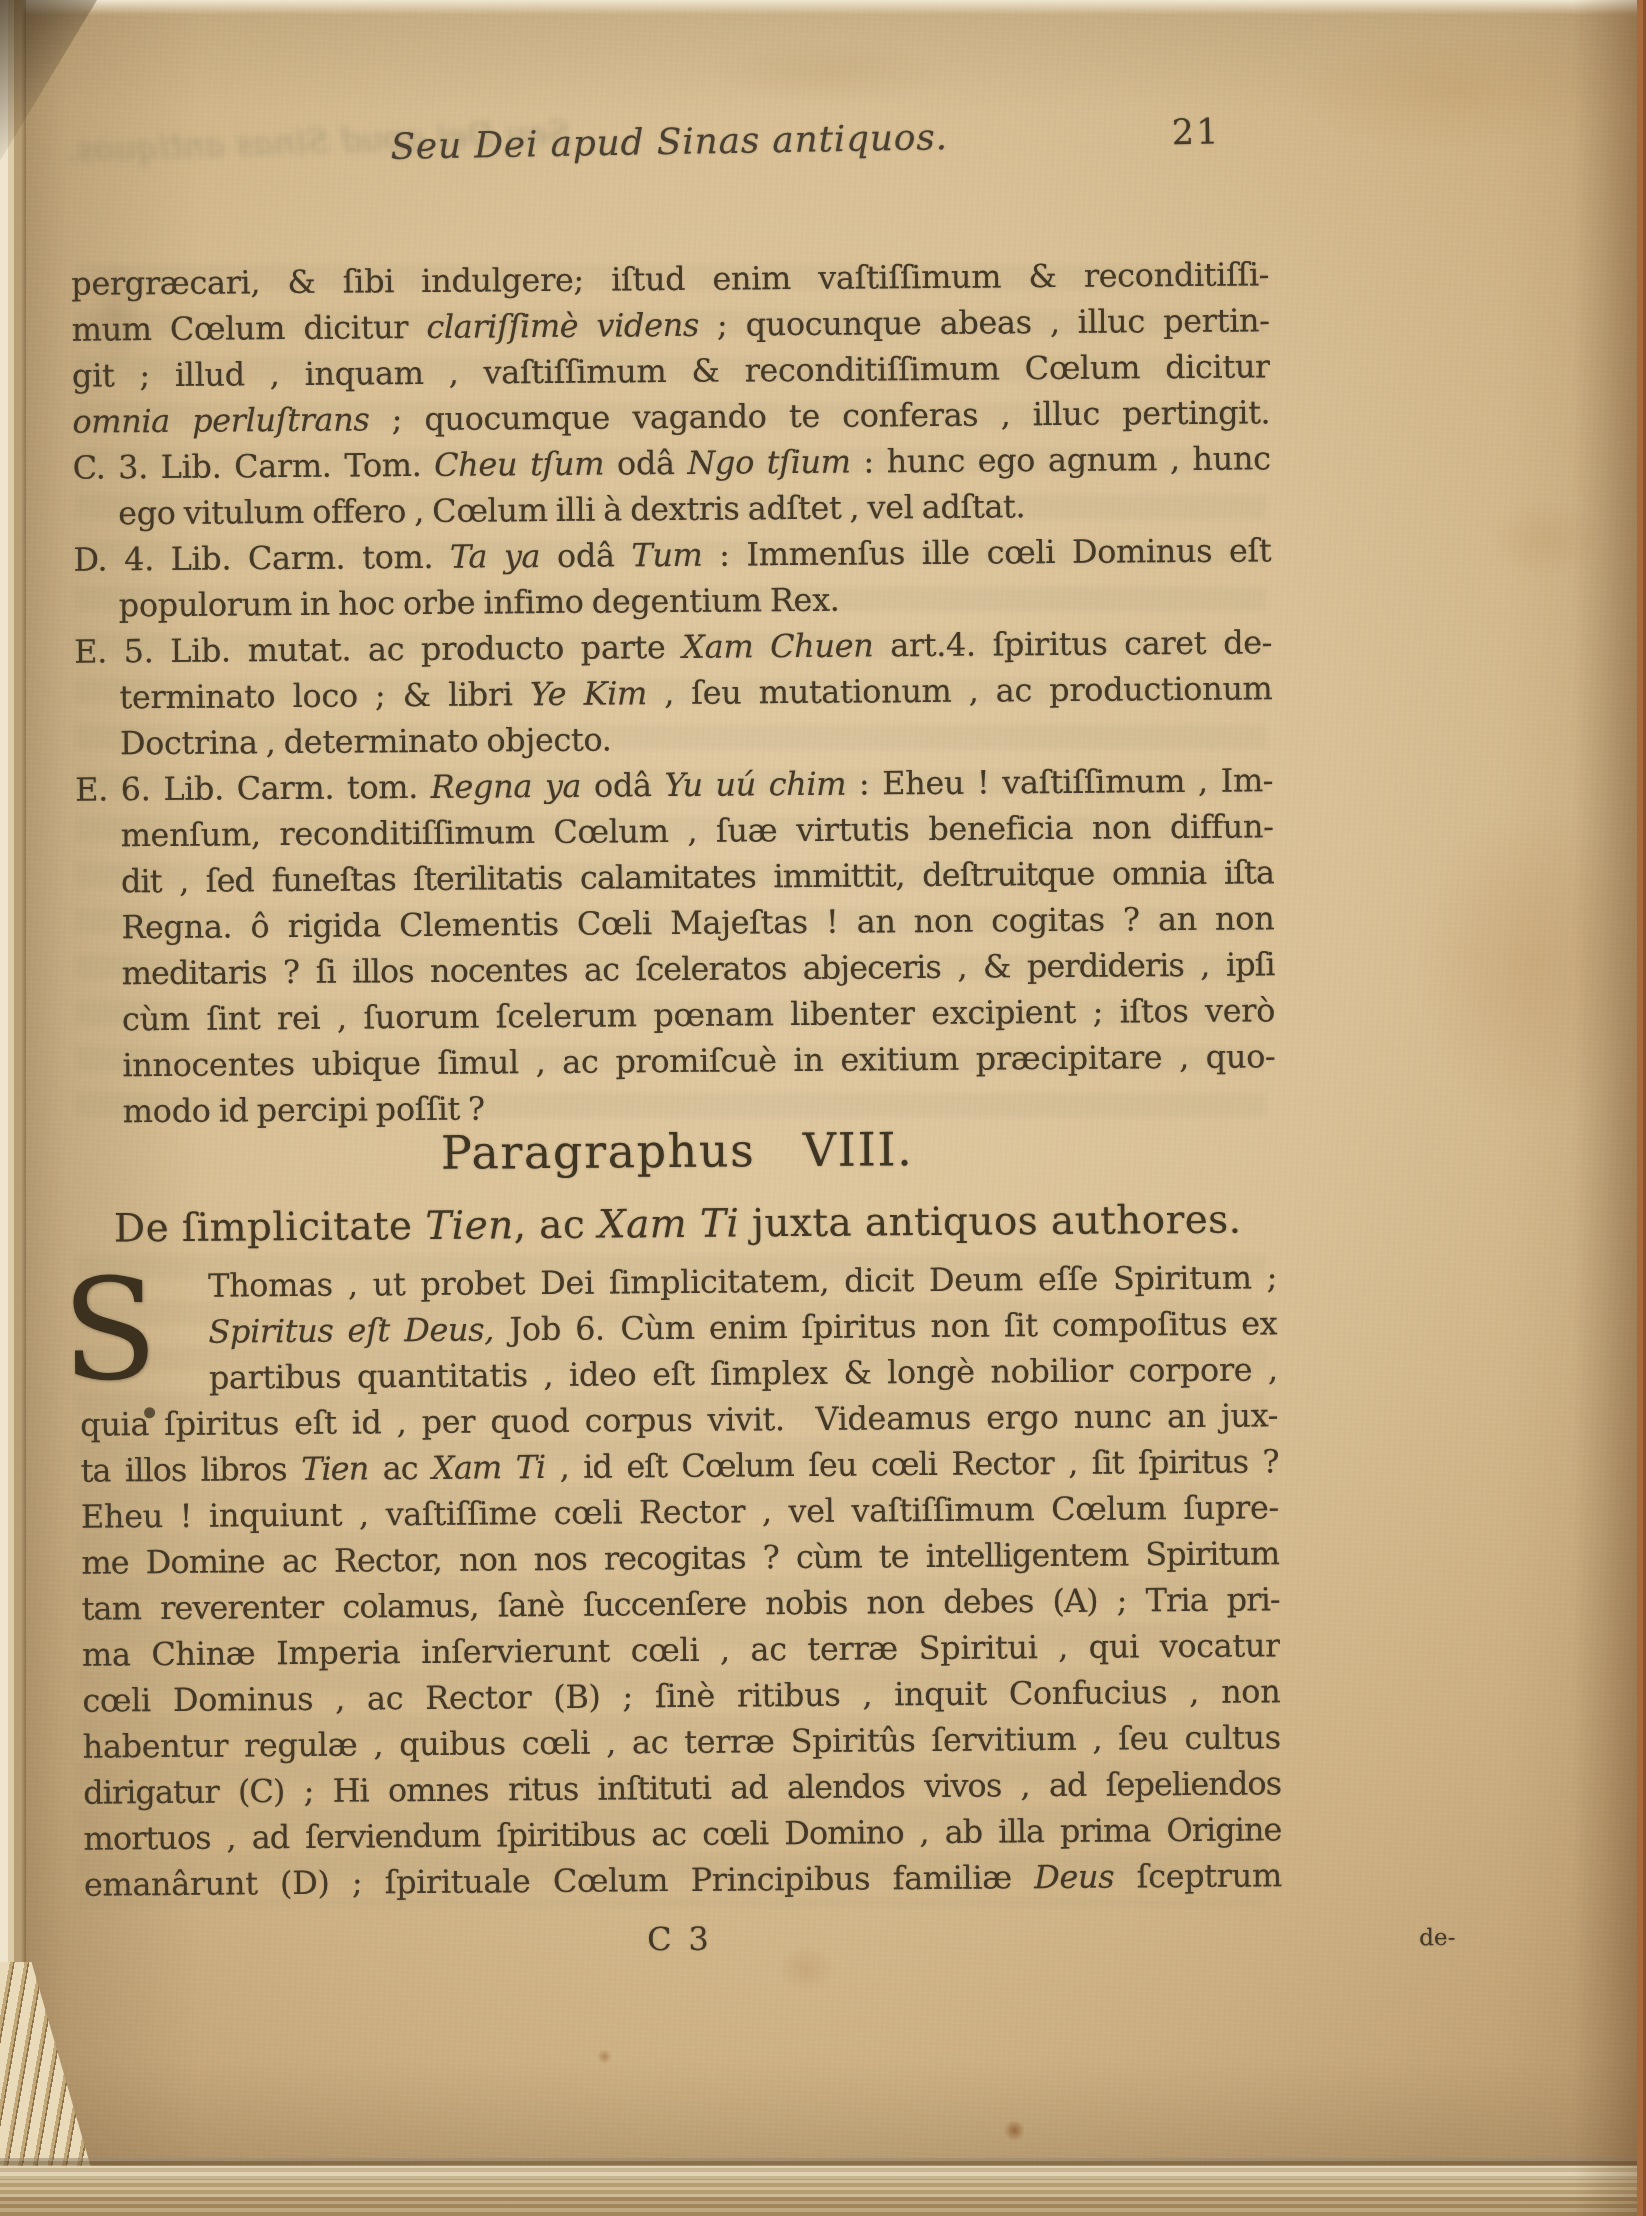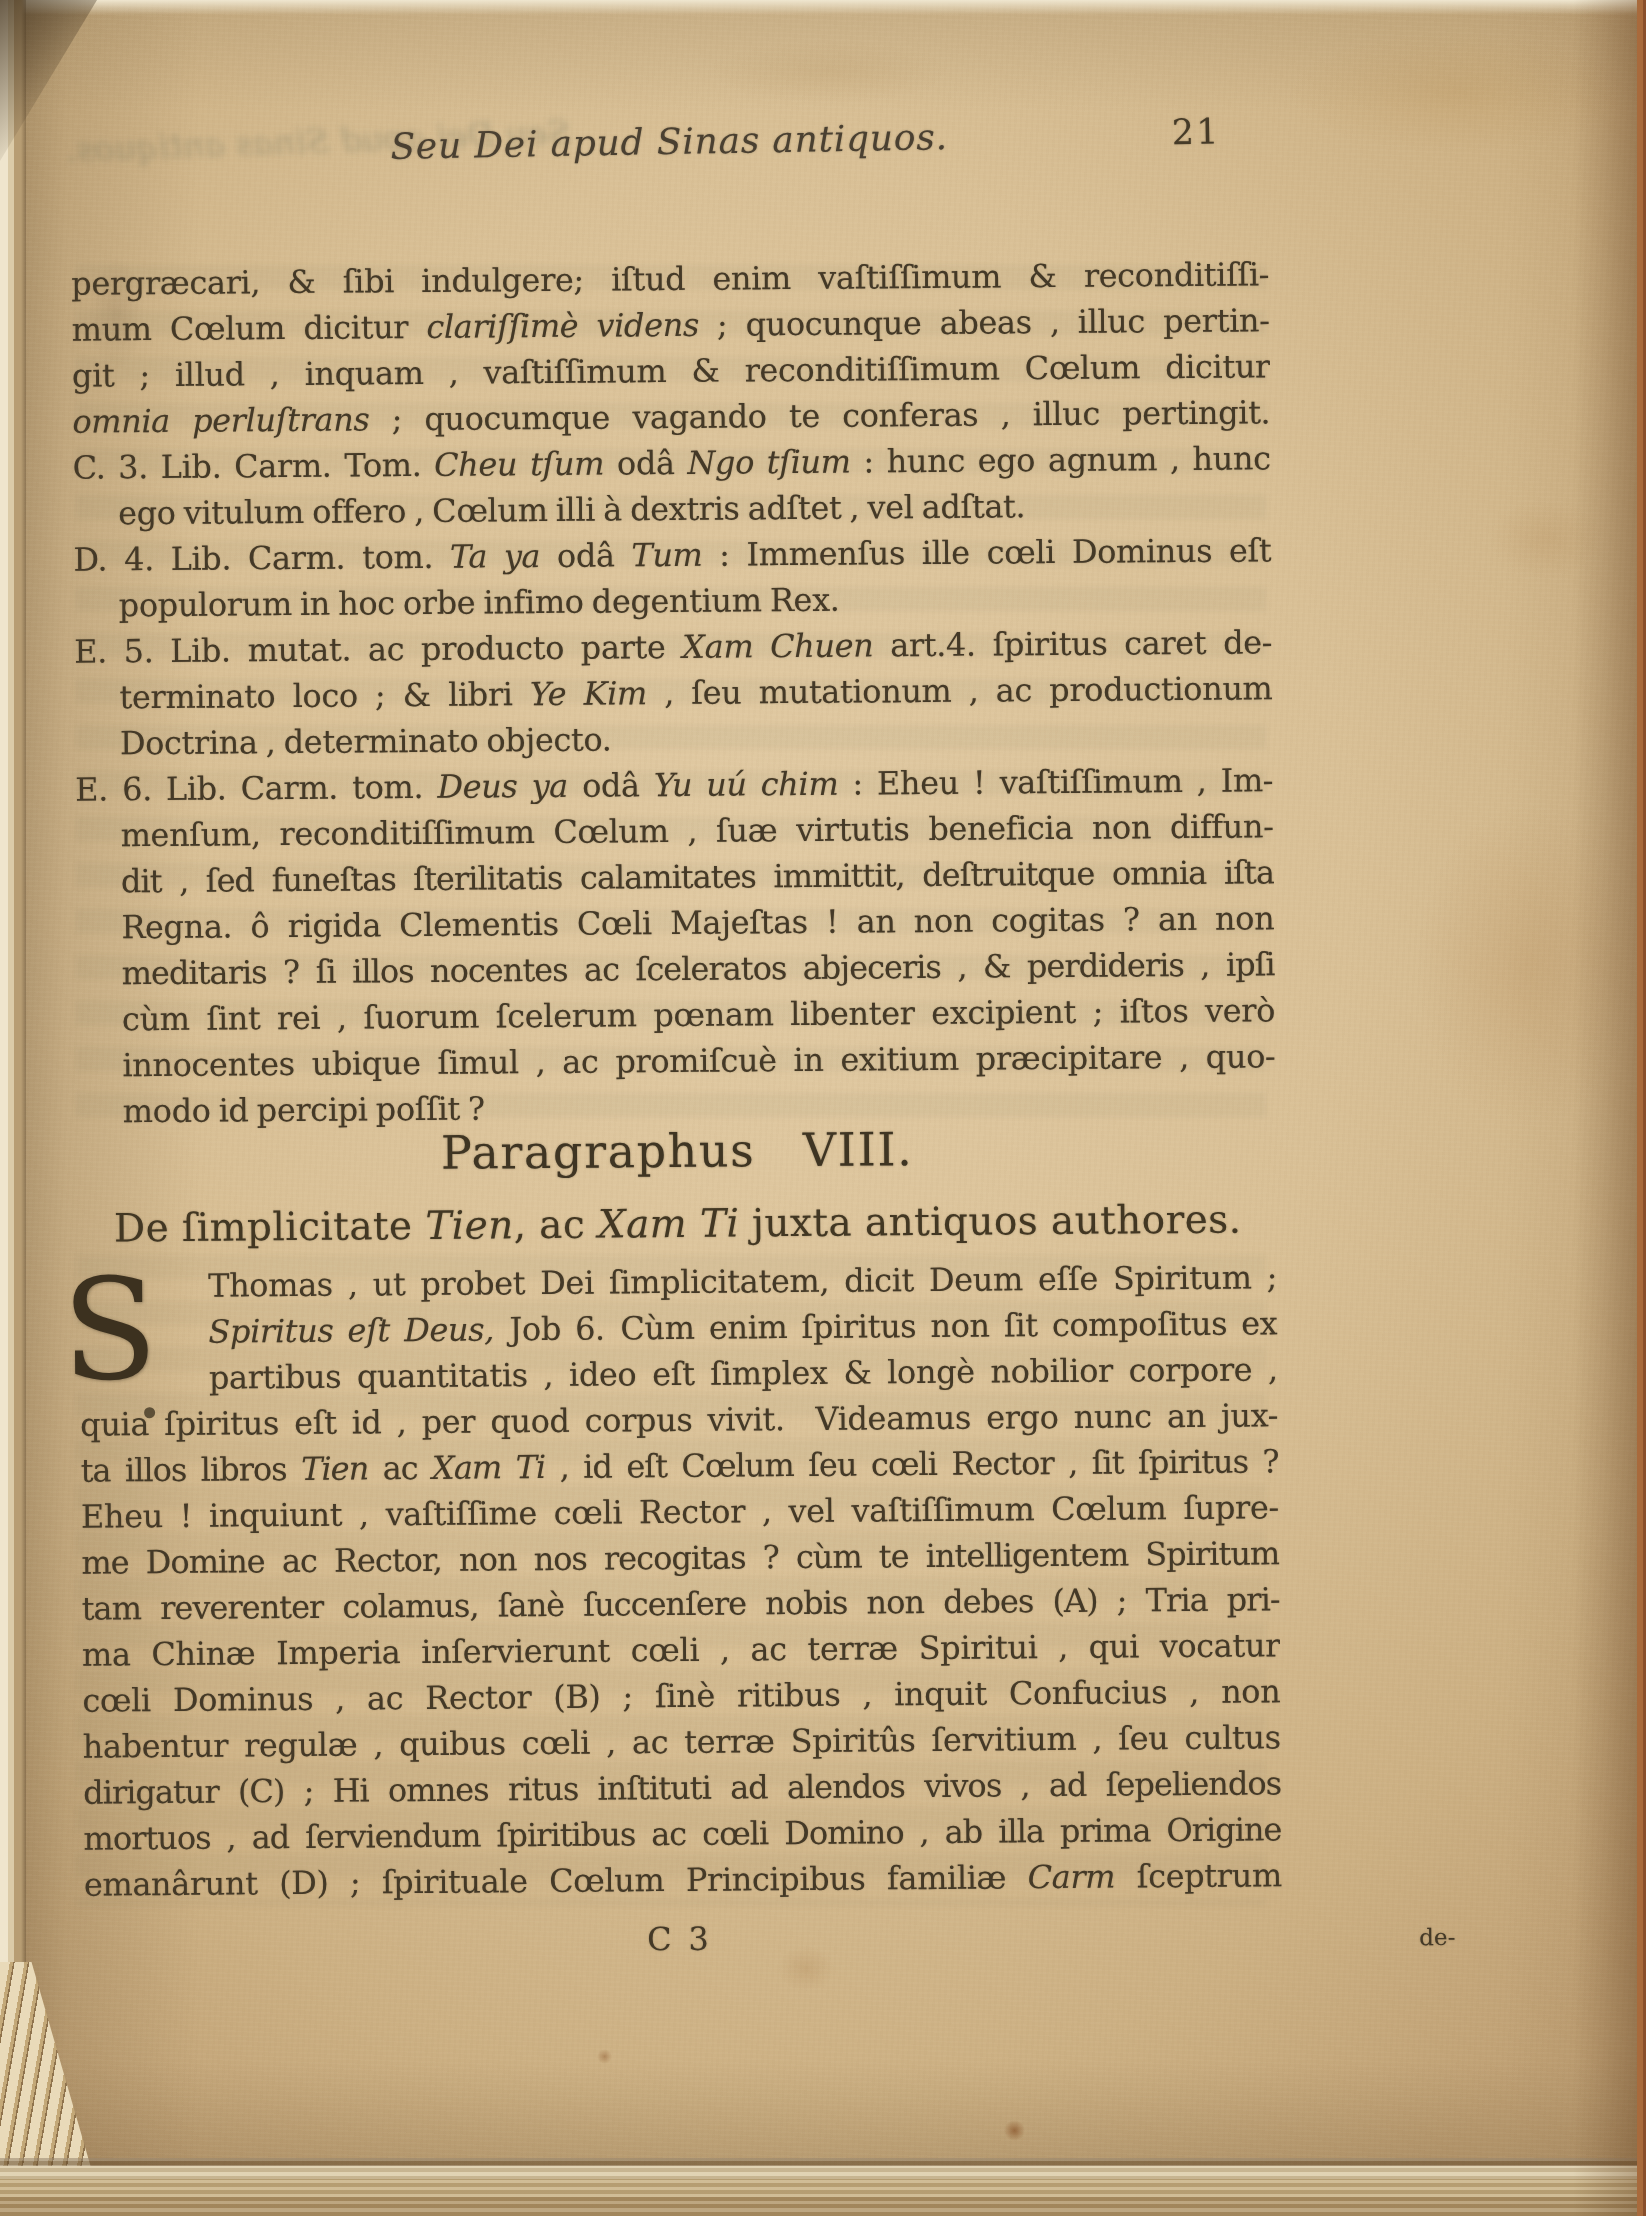--- a/index.html
+++ b/index.html
@@ -111,21 +111,21 @@
         <div class="tline "><span class="ro">mum Cœlum dicitur </span><span class="it">clariſſimè videns</span><span class="ro"> ; quocunque abeas , illuc pertin-</span></div>
         <div class="tline "><span class="ro">git ; illud , inquam , vaſtiſſimum &amp; reconditiſſimum Cœlum dicitur</span></div>
         <div class="tline "><span class="it">omnia perluſtrans</span><span class="ro"> ; quocumque vagando te conferas , illuc pertingit.</span></div>
         <div class="tline "><span class="ro">C. 3. Lib. Carm. Tom. </span><span class="it">Cheu tſum</span><span class="ro"> odâ </span><span class="it">Ngo tſium</span><span class="ro"> : hunc ego agnum , hunc</span></div>
         <div class="tline ind s"><span class="ro">ego vitulum offero , Cœlum illi à dextris adſtet , vel adſtat.</span></div>
         <div class="tline "><span class="ro">D. 4. Lib. Carm. tom. </span><span class="it">Ta ya</span><span class="ro"> odâ </span><span class="it">Tum</span><span class="ro"> : Immenſus ille cœli Dominus eſt</span></div>
         <div class="tline ind s"><span class="ro">populorum in hoc orbe infimo degentium Rex.</span></div>
         <div class="tline "><span class="ro">E. 5. Lib. mutat. ac producto parte </span><span class="it">Xam Chuen</span><span class="ro"> art.4. ſpiritus caret de-</span></div>
         <div class="tline ind"><span class="ro">terminato loco ; &amp; libri </span><span class="it">Ye Kim</span><span class="ro"> , ſeu mutationum , ac productionum</span></div>
         <div class="tline ind s"><span class="ro">Doctrina , determinato objecto.</span></div>
-        <div class="tline "><span class="ro">E. 6. Lib. Carm. tom. </span><span class="it">Deus ya</span><span class="ro"> odâ </span><span class="it">Yu uú chim</span><span class="ro"> : Eheu ! vaſtiſſimum , Im-</span></div>
+        <div class="tline "><span class="ro">E. 6. Lib. Carm. tom. </span><span class="it">Regna ya</span><span class="ro"> odâ </span><span class="it">Yu uú chim</span><span class="ro"> : Eheu ! vaſtiſſimum , Im-</span></div>
         <div class="tline ind"><span class="ro">menſum, reconditiſſimum Cœlum , ſuæ virtutis beneficia non diffun-</span></div>
         <div class="tline ind t"><span class="ro">dit , ſed funeſtas ſterilitatis calamitates immittit, deſtruitque omnia iſta</span></div>
         <div class="tline ind"><span class="ro">Regna.  ô rigida Clementis Cœli Majeſtas ! an non cogitas ? an non</span></div>
         <div class="tline ind t"><span class="ro">meditaris ? ſi illos nocentes ac ſceleratos abjeceris , &amp; perdideris , ipſi</span></div>
         <div class="tline ind"><span class="ro">cùm ſint rei , ſuorum ſcelerum pœnam libenter excipient ; iſtos verò</span></div>
         <div class="tline ind"><span class="ro">innocentes ubique ſimul , ac promiſcuè in exitium præcipitare , quo-</span></div>
         <div class="tline ind s"><span class="ro">modo id percipi poſſit ?</span></div>
       </div>
 
     <div class="para-head">Paragraphus VIII.</div>
@@ -141,21 +141,21 @@
         <div class="tline "><span class="ro">quia ſpiritus eſt id , per quod corpus vivit.  Videamus ergo nunc an jux-</span></div>
         <div class="tline t"><span class="ro">ta illos libros </span><span class="it">Tien</span><span class="ro"> ac </span><span class="it">Xam Ti</span><span class="ro"> , id eſt Cœlum ſeu cœli Rector , ſit ſpiritus ?</span></div>
         <div class="tline "><span class="ro">Eheu ! inquiunt , vaſtiſſime cœli Rector , vel vaſtiſſimum Cœlum ſupre-</span></div>
         <div class="tline t"><span class="ro">me Domine ac Rector, non nos recogitas ? cùm te intelligentem Spiritum</span></div>
         <div class="tline t"><span class="ro">tam reverenter colamus, ſanè ſuccenſere nobis non debes  (A) ; Tria pri-</span></div>
         <div class="tline "><span class="ro">ma Chinæ Imperia inſervierunt cœli , ac terræ Spiritui , qui vocatur</span></div>
         <div class="tline "><span class="ro">cœli Dominus , ac Rector (B) ; ſinè ritibus , inquit Confucius , non</span></div>
         <div class="tline "><span class="ro">habentur regulæ , quibus cœli , ac terræ Spiritûs ſervitium , ſeu cultus</span></div>
         <div class="tline t"><span class="ro">dirigatur (C) ; Hi omnes ritus inſtituti ad alendos vivos , ad ſepeliendos</span></div>
         <div class="tline t"><span class="ro">mortuos , ad ſerviendum ſpiritibus ac cœli Domino , ab illa prima Origine</span></div>
-        <div class="tline "><span class="ro">emanârunt (D) ; ſpirituale Cœlum Principibus familiæ </span><span class="it">Carm</span><span class="ro"> ſceptrum</span></div>
+        <div class="tline "><span class="ro">emanârunt (D) ; ſpirituale Cœlum Principibus familiæ </span><span class="it">Deus</span><span class="ro"> ſceptrum</span></div>
       </div>
 
     <div class="sig">C 3</div>
     <div class="catch">de-</div>
   </div>
 
   <div id="margin-marks">
       <span class="mmark" style="top: 310px;">I</span>
       <span class="mmark" style="top: 363px;">l</span>
       <span class="mmark" style="top: 462px;">I</span>

